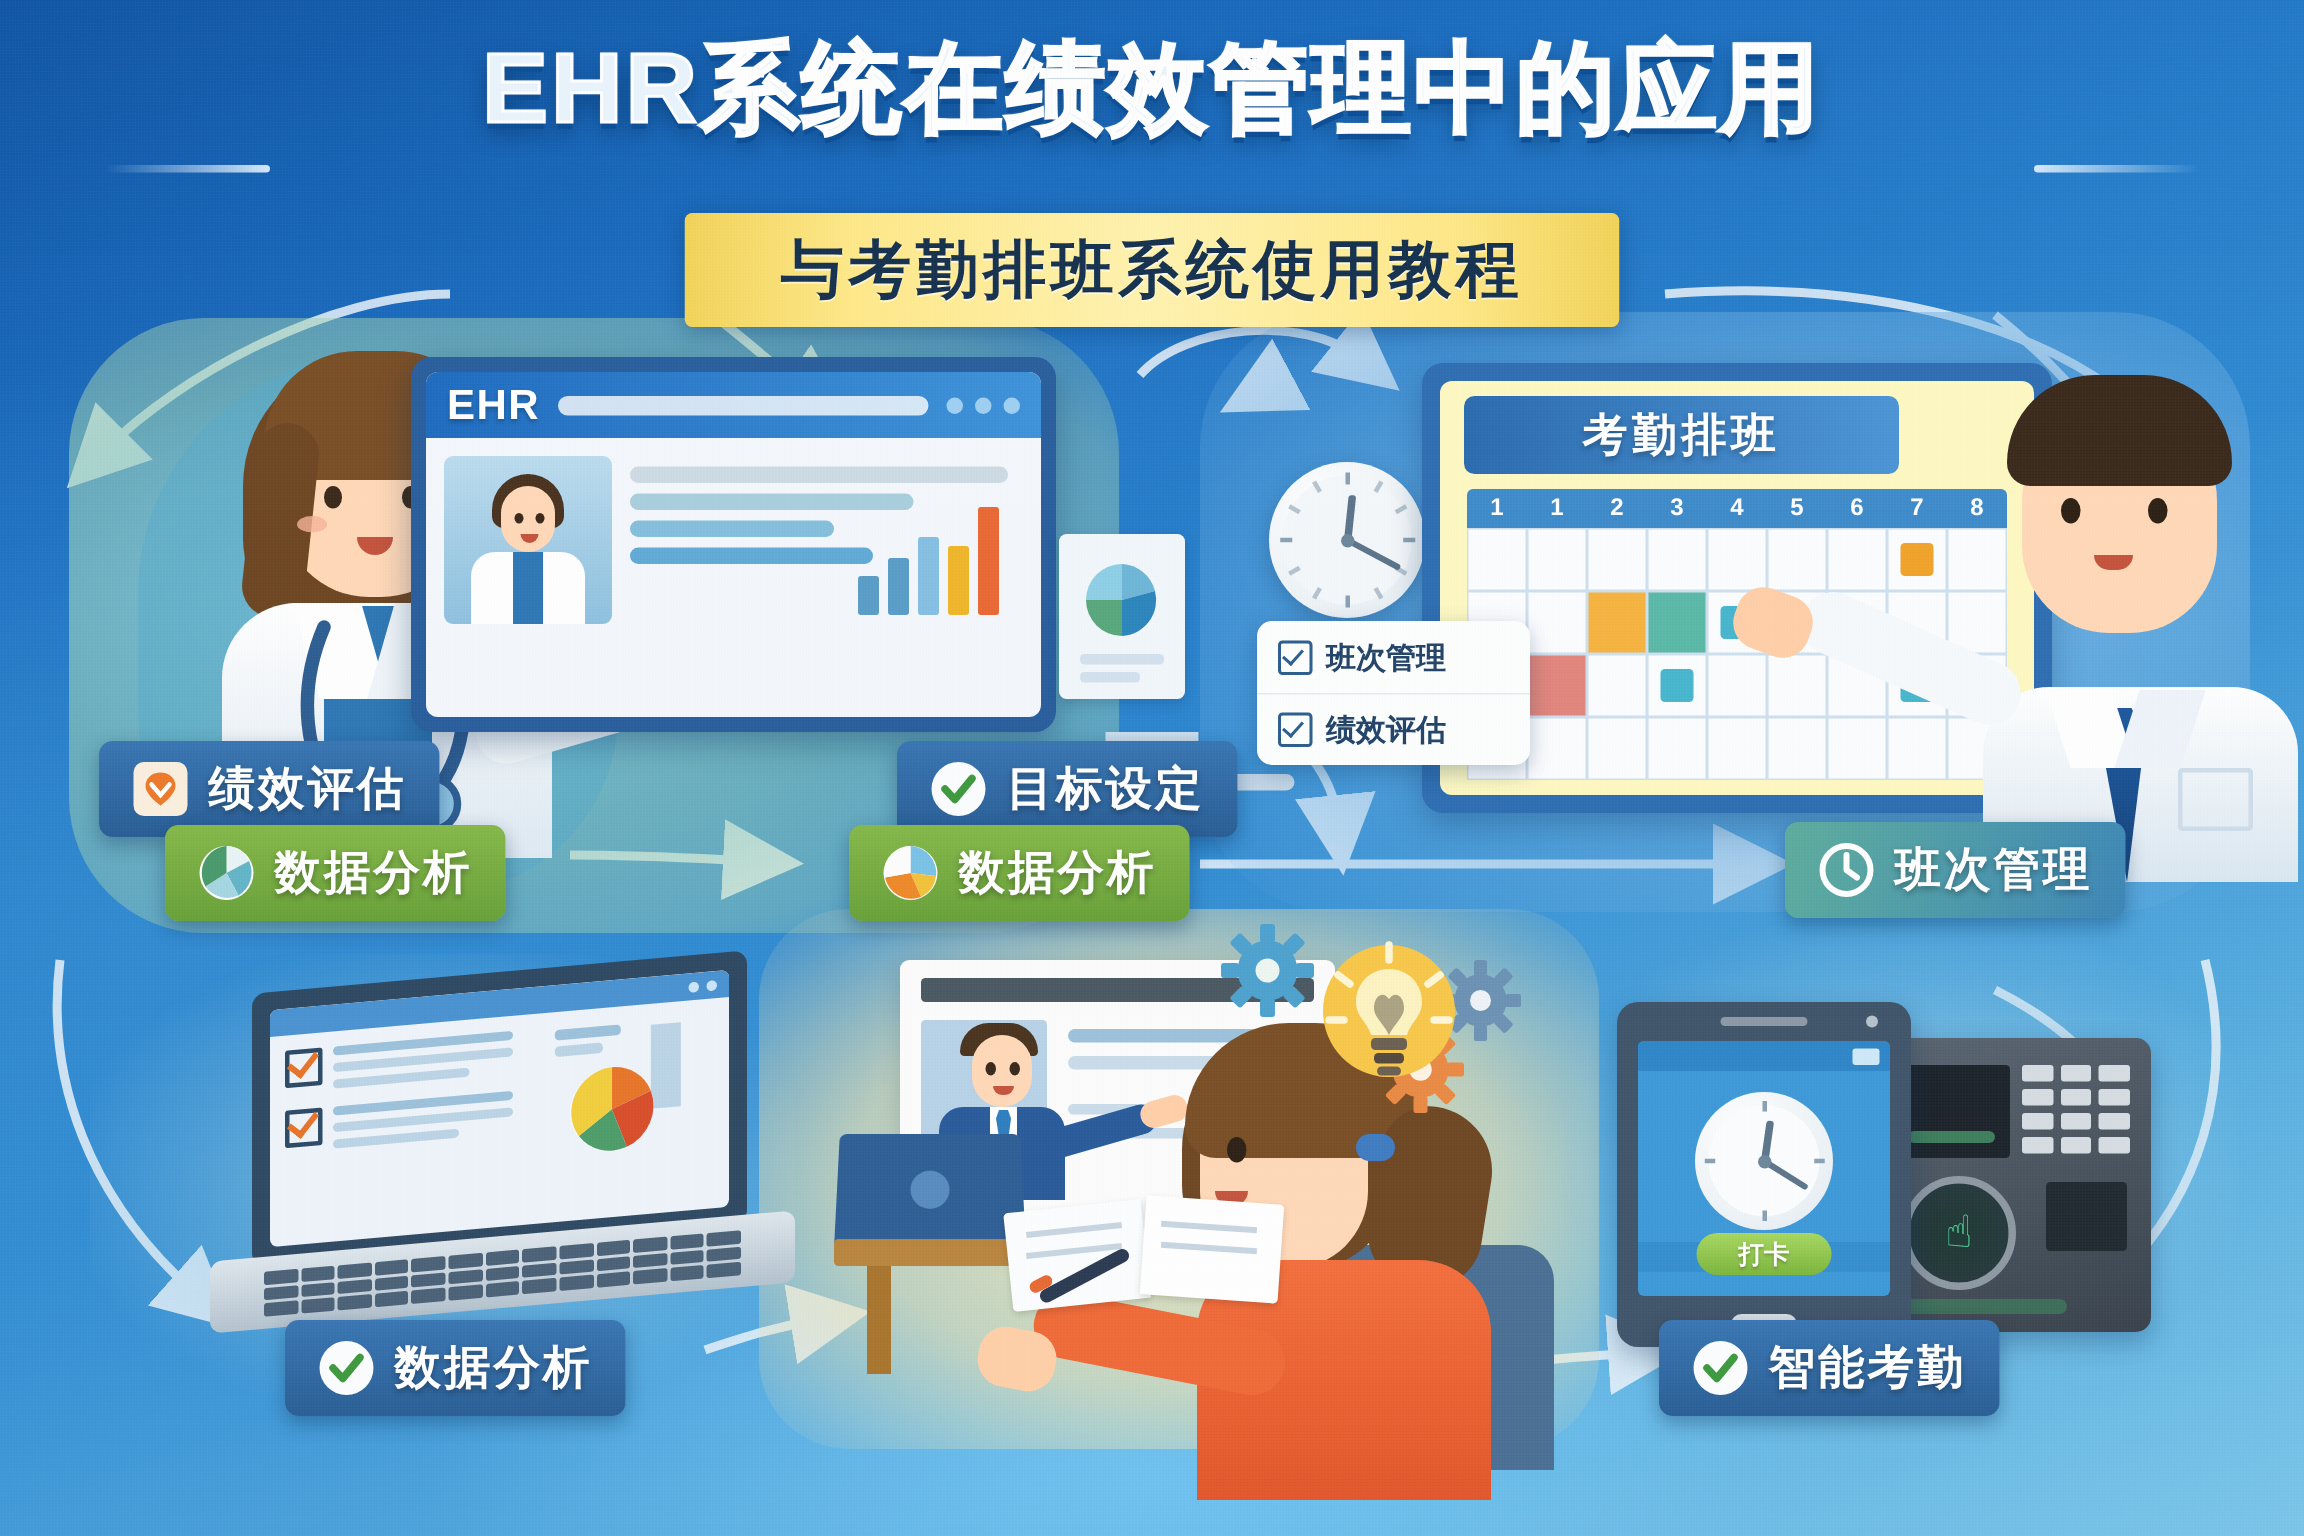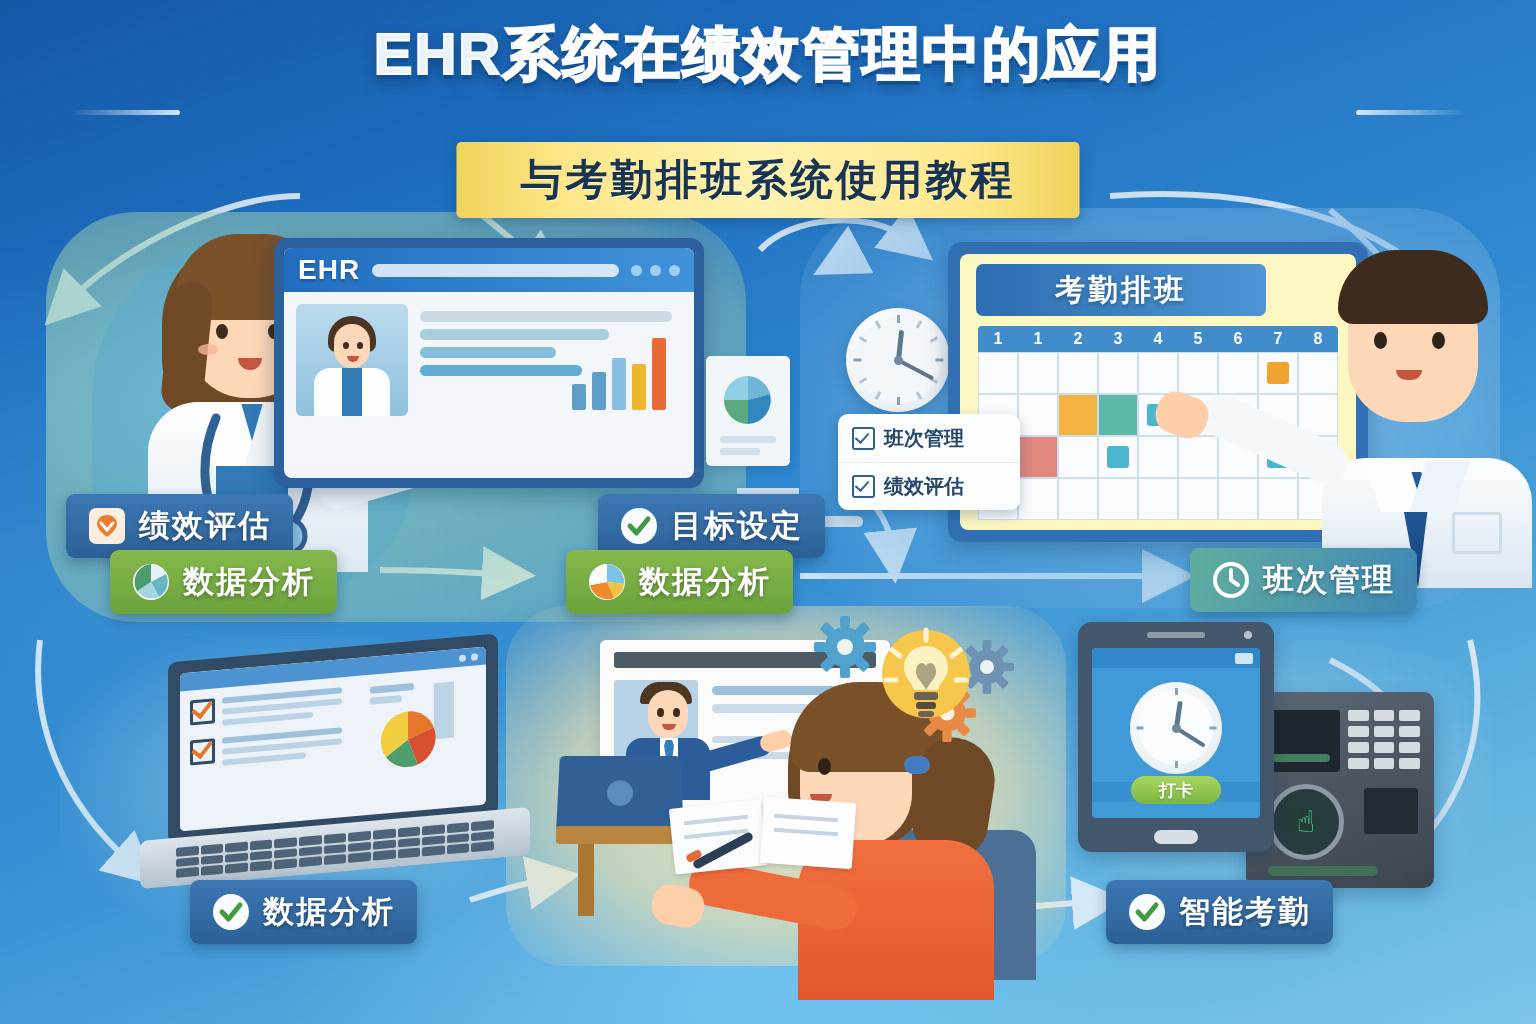--- a/index.html
+++ b/index.html
@@ -16,21 +16,21 @@
   }
   .noise{position:absolute;inset:0;pointer-events:none;opacity:.35;
     background-image:
       repeating-linear-gradient(0deg, rgba(255,255,255,.045) 0 1px, rgba(0,0,0,.02) 1px 2px),
       repeating-linear-gradient(90deg, rgba(255,255,255,.035) 0 1px, rgba(0,0,0,.015) 1px 2px);
   }
 
   
   .title-wrap{position:absolute;left:0;right:0;top:24px;text-align:center;}
   .title{
-    display:inline-block;font-size:58px;font-weight:bold;letter-spacing:2px;
+    display:inline-block;font-size:66px;font-weight:bold;letter-spacing:2px;
     color:#eaf4fd;
     text-shadow:0 5px 0 #0d4f97, 0 7px 14px rgba(4,40,80,.55), 0 0 2px #fff;
     -webkit-text-stroke:2px #ffffff;
     line-height:1.05;
   }
   .rule{position:absolute;top:86px;height:5px;width:110px;border-radius:3px;
     background:linear-gradient(90deg,rgba(220,238,252,0),rgba(225,240,255,.95));}
   .rule.left{left:70px;}
   .rule.right{right:70px;background:linear-gradient(270deg,rgba(220,238,252,0),rgba(225,240,255,.95));}
   .subtitle-band{
@@ -133,21 +133,21 @@
   .keys{position:absolute;left:36px;top:186px;width:318px;height:30px;transform:skewY(-5deg);display:grid;
     grid-template-columns:repeat(13,1fr);grid-template-rows:repeat(3,1fr);gap:2px;}
   .keys i{background:#4c6278;border-radius:2px;display:block;}
 
   
   .tv{left:600px;top:640px;width:290px;height:186px;background:#fbfcfb;border-radius:6px;box-shadow:0 5px 14px rgba(10,50,90,.18);}
   .desk{left:556px;top:826px;width:330px;height:18px;background:#b9863f;border-radius:3px;}
   .desk-leg{left:578px;top:844px;width:16px;height:72px;background:#a9762f;}
 
   
-  .tablet{left:1078px;top:622px;width:196px;height:230px;background:#41566b;border-radius:14px;box-shadow:0 7px 18px rgba(10,45,90,.3);}
+  .tablet{left:1078px;top:668px;width:196px;height:230px;background:#41566b;border-radius:14px;box-shadow:0 7px 18px rgba(10,45,90,.3);}
   .tabscreen{position:absolute;left:14px;top:26px;right:14px;bottom:34px;background:#3e9ad8;border-radius:4px;overflow:hidden;}
   .tabbtn{position:absolute;left:50%;transform:translateX(-50%);bottom:14px;width:90px;height:28px;border-radius:14px;
     background:linear-gradient(180deg,#a8d861,#7cb63e);display:flex;align-items:center;justify-content:center;}
   .tabbtn span{color:#fff;font-size:17px;font-weight:bold;text-shadow:0 1px 2px rgba(0,0,0,.25);}
   .terminal{left:1246px;top:692px;width:188px;height:196px;background:linear-gradient(160deg,#5a6672,#3a434d);border-radius:10px;
     box-shadow:0 7px 18px rgba(10,45,90,.3);}
   .tscreen{position:absolute;left:16px;top:18px;width:78px;height:62px;background:#1d242b;border-radius:3px;}
   .keypad{position:absolute;right:14px;top:18px;width:72px;display:grid;grid-template-columns:repeat(3,1fr);gap:5px;}
   .keypad i{height:11px;border-radius:2px;background:#d6dde3;display:block;}
   .fp{position:absolute;left:22px;top:92px;width:66px;height:66px;border-radius:50%;

